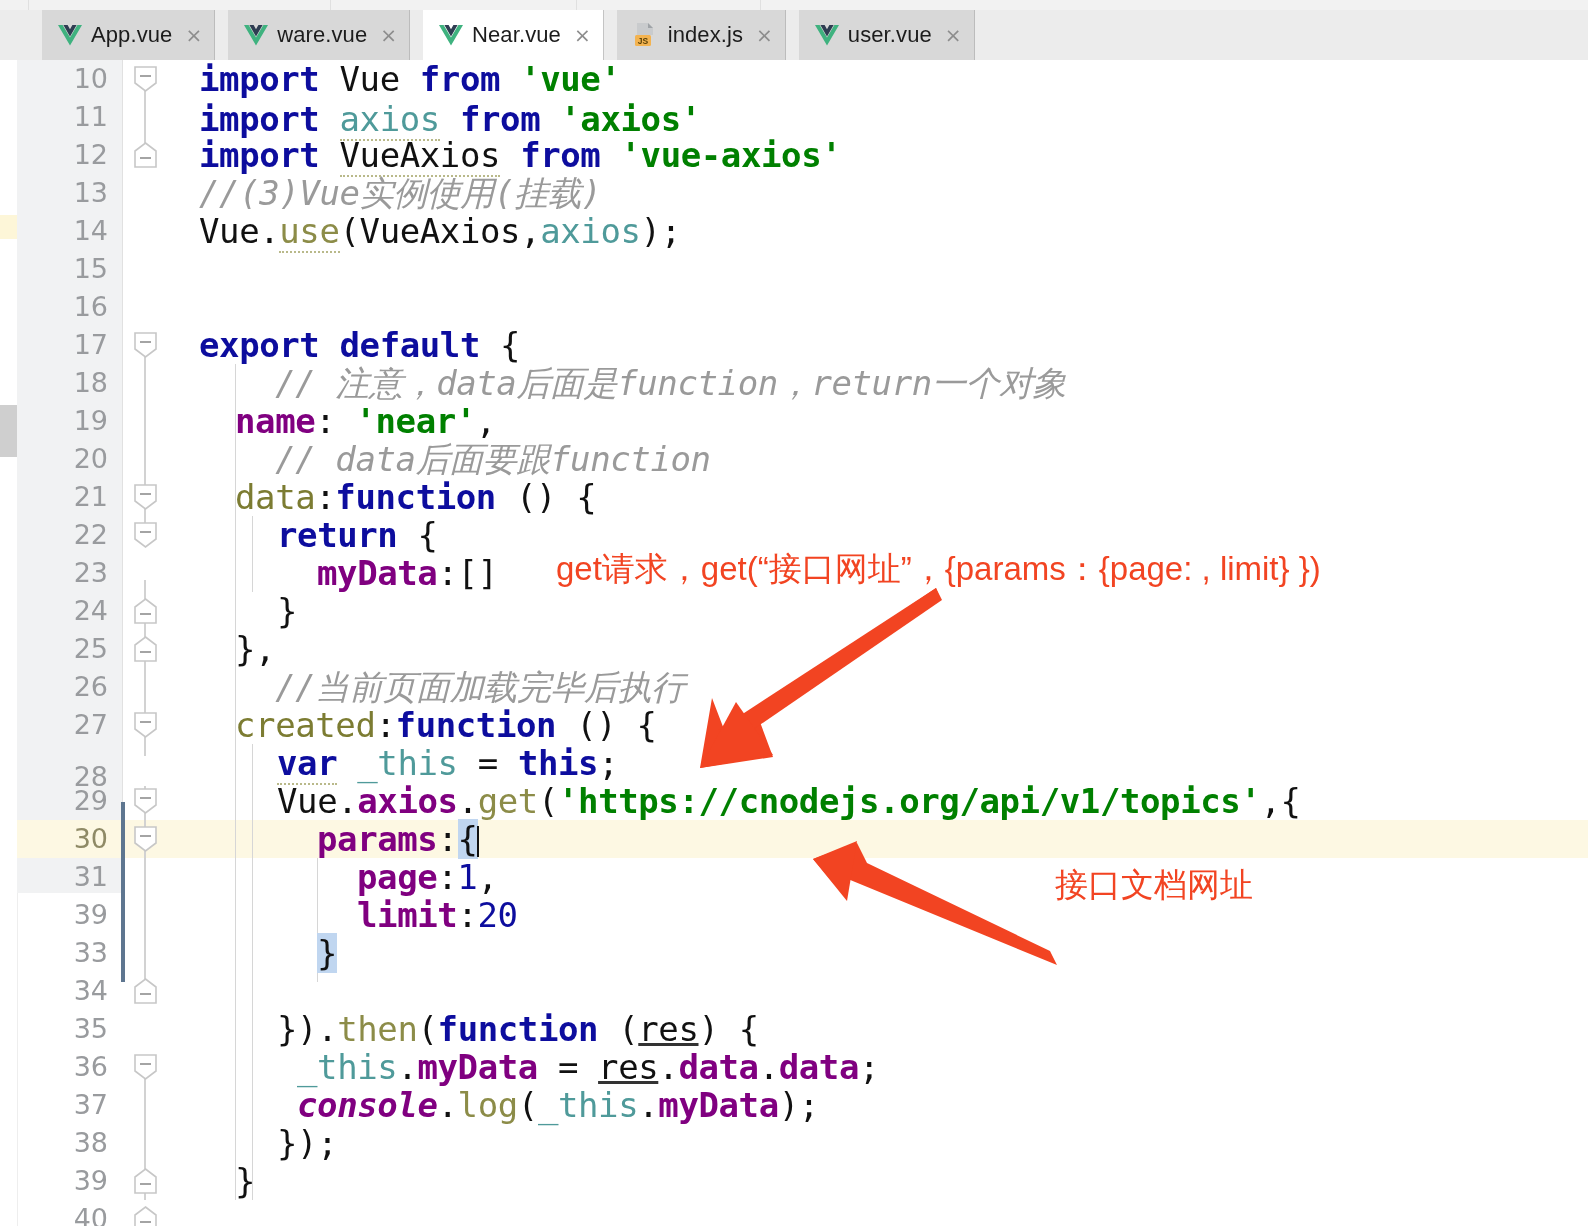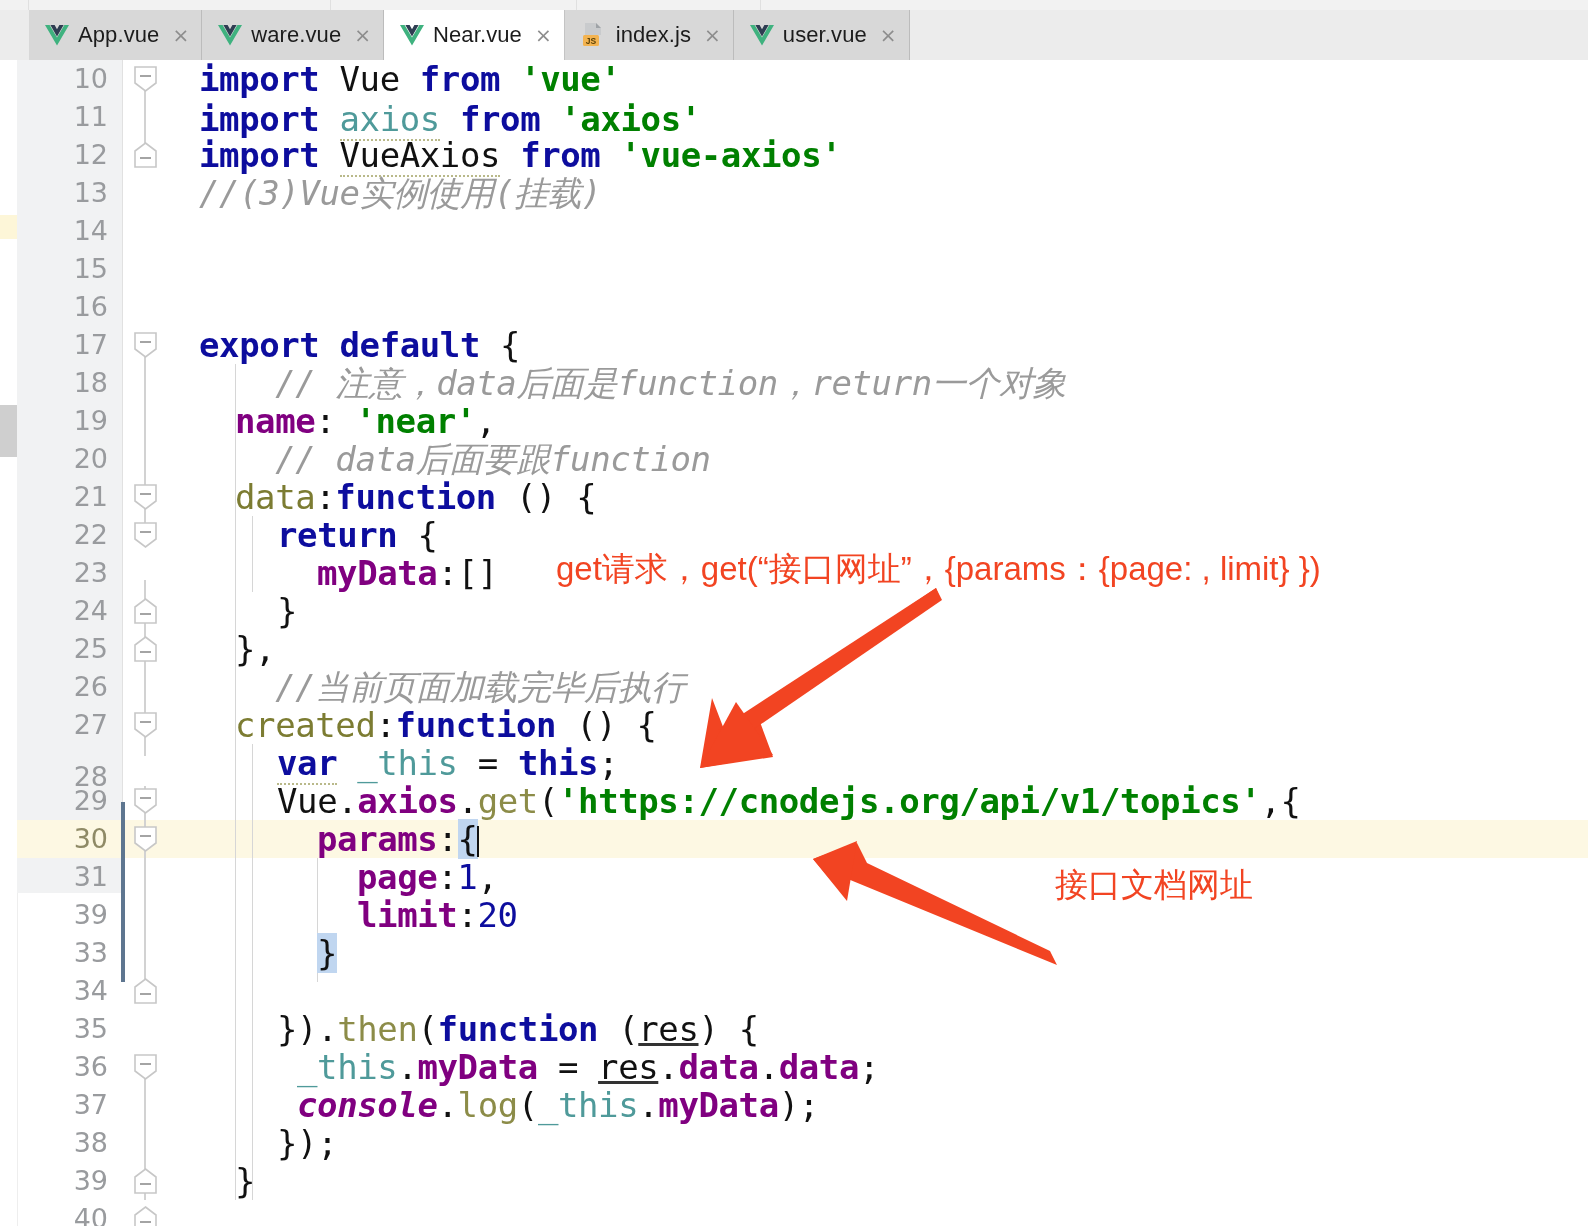--- a/index.html
+++ b/index.html
@@ -16,21 +16,21 @@
     position:absolute;left:0;top:0;width:1588px;height:10px;
     background:#f2f2f2;border-bottom:1px solid #e4e4e4;
   }
   .ghost-strip .gm{position:absolute;top:0;width:1px;height:10px;background:#e0e0e0;}
 
   
   .tabbar{
     position:absolute;left:0;top:10px;width:1588px;height:50px;
     background:#ececec;
     border-bottom:1px solid #c9c9c9;
-    display:flex;align-items:flex-start;
+    display:flex;align-items:flex-start;gap:13px;
   }
   .tabbar .leftgut{width:28px;flex:0 0 28px;background:#ececec;border-right:1px solid #dcdcdc;}
   .tab{
     position:relative;display:flex;align-items:center;gap:9px;
     padding:0 12px 0 16px;height:50px;box-sizing:border-box;
     background:#d8d8d8;
     border-right:1px solid #bcbcbc;
     font-size:22px;color:#1c1c1c;
     font-family:"Liberation Sans",sans-serif;
     cursor:default;white-space:nowrap;
@@ -342,20 +342,21 @@
       <div class="indentguide" style="left:118px;top:798px;height:124px;"></div>
 
       <div class="line" style="top:0px;"><span class="kw">import</span><span class="plain"> Vue </span><span class="kw">from</span><span class="plain"> </span><span class="str">'vue'</span></div>
 
       <div class="line" style="top:40px;"><span class="kw">import</span><span class="plain"> </span><span class="ident-t squig">axios</span><span class="plain"> </span><span class="kw">from</span><span class="plain"> </span><span class="str">'axios'</span></div>
 
       <div class="line" style="top:76px;"><span class="kw">import</span><span class="plain"> </span><span class="plain squig">VueAxios</span><span class="plain"> </span><span class="kw">from</span><span class="plain"> </span><span class="str">'vue-axios'</span></div>
 
       <div class="line cmt" style="top:114px;">//(3)Vue实例使用(挂载)</div>
 
+      <div class="line" style="top:152px;"><span class="plain">Vue.</span><span class="fn squig">use</span><span class="plain">(VueAxios,</span><span class="ident-t">axios</span><span class="plain">);</span></div>
 
       <div class="line" style="top:190px;"></div>
 
       <div class="line" style="top:228px;"></div>
 
       <div class="line" style="top:266px;"><span class="kw">export default</span><span class="plain"> {</span></div>
 
       <div class="line cmt" style="top:304px;padding-left:36px;">  // 注意，data后面是function，return一个对象</div>
 
       <div class="line" style="top:342px;padding-left:36px;"><span class="fld">name</span><span class="plain">: </span><span class="str">'near'</span><span class="plain">,</span></div>

